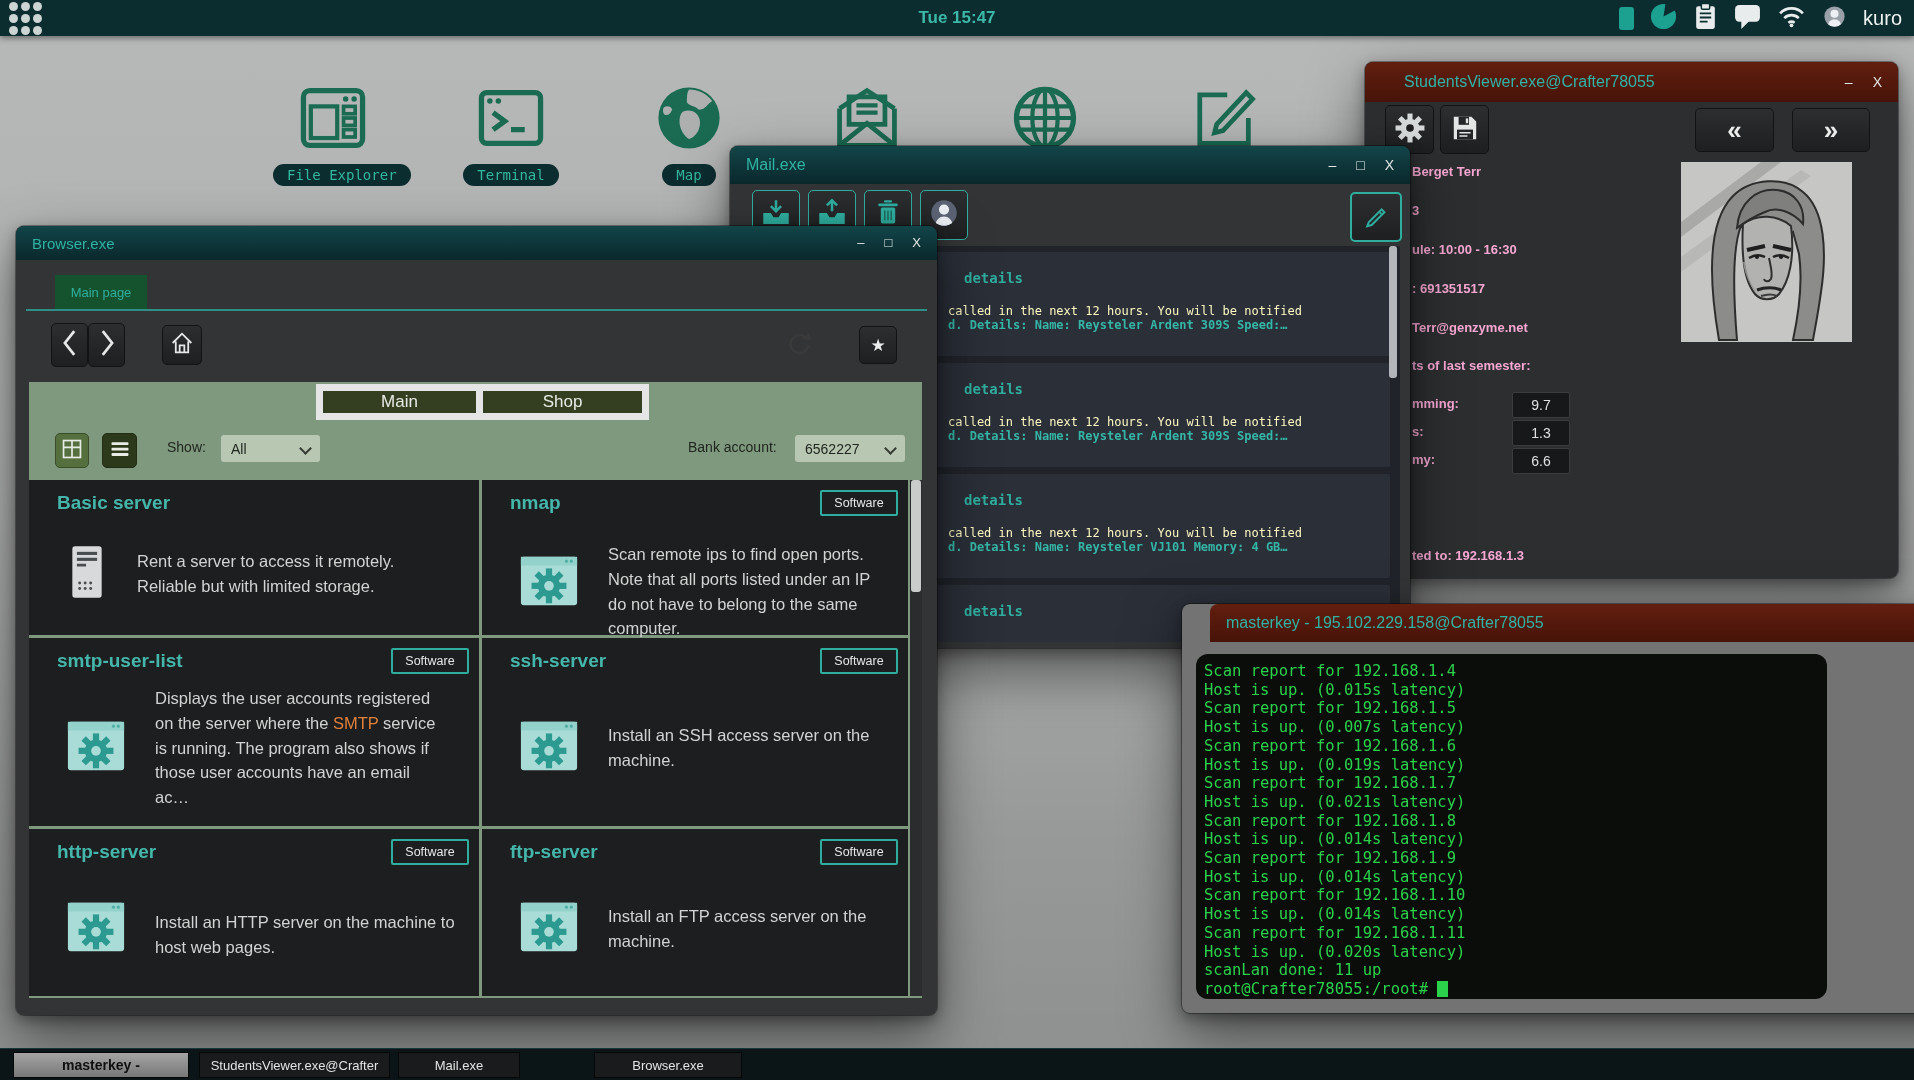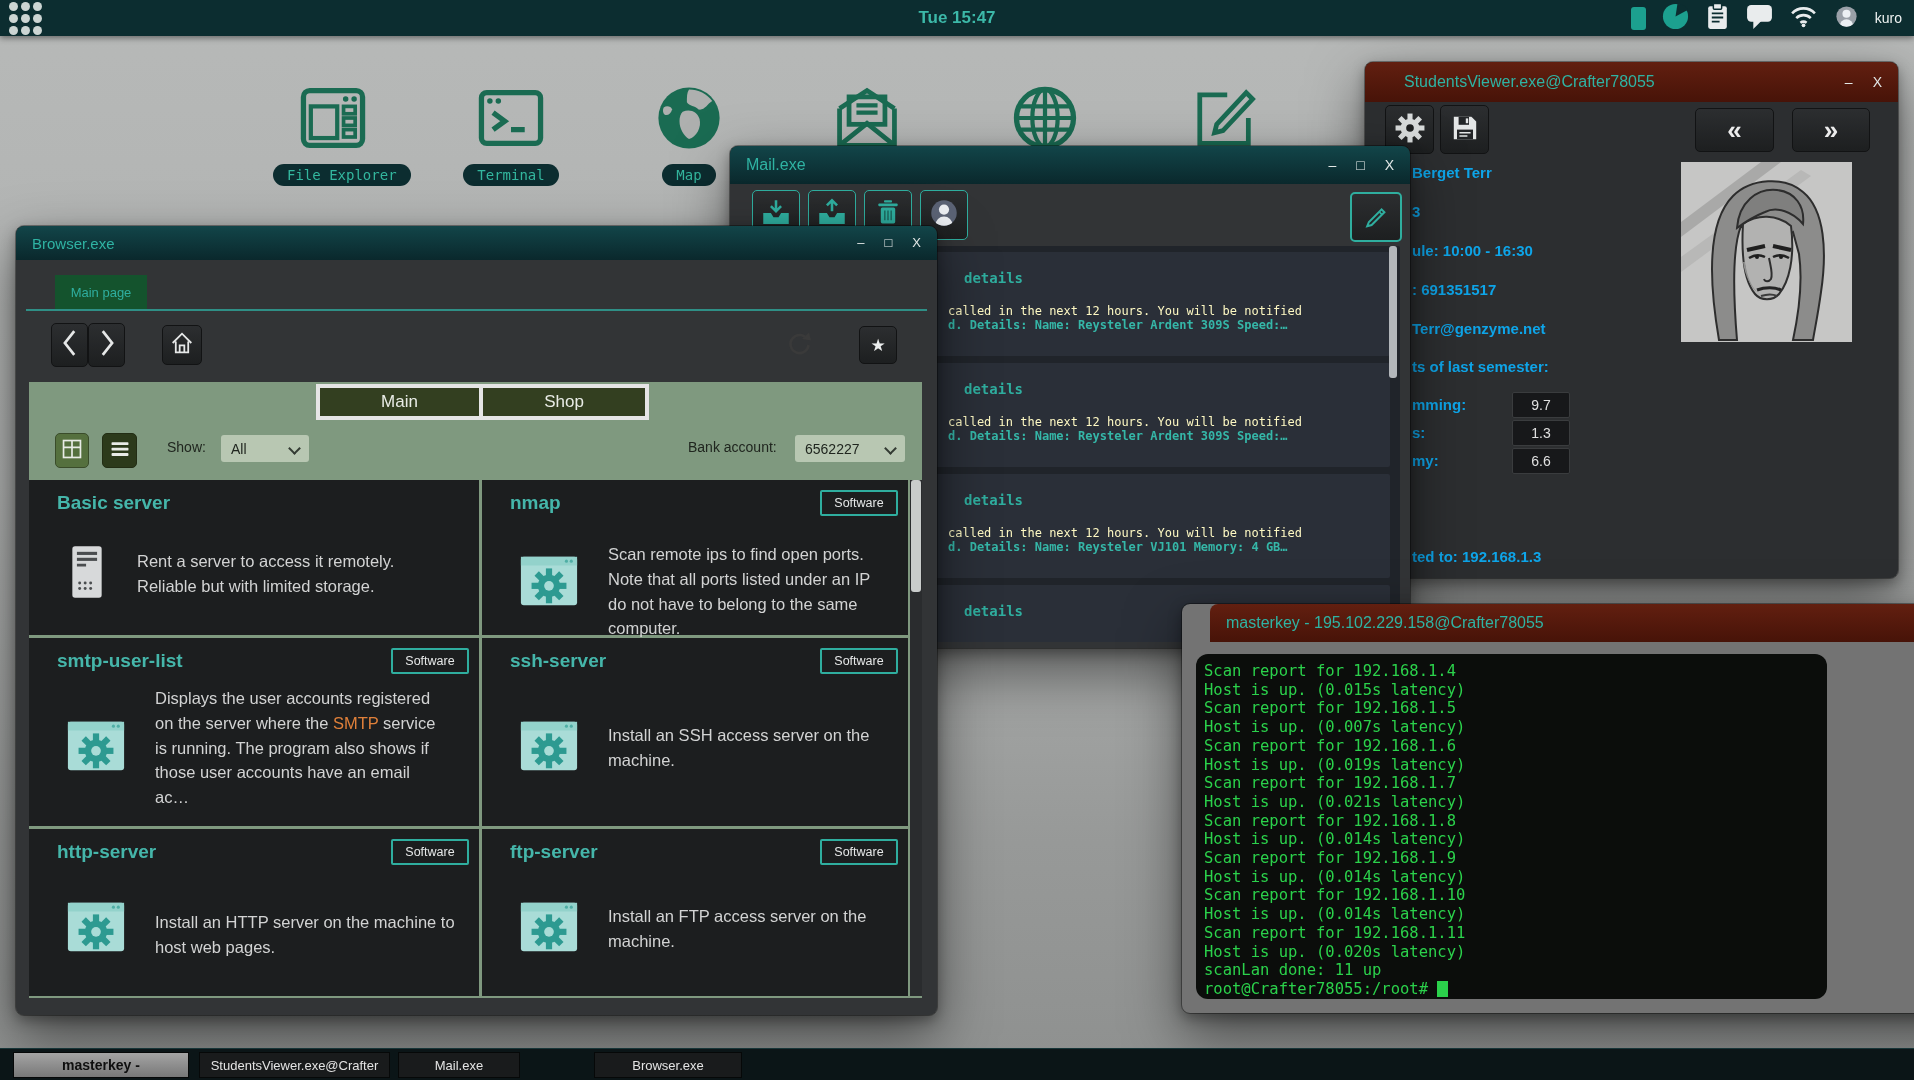--- a/index.html
+++ b/index.html
@@ -8,21 +8,21 @@
        background:linear-gradient(180deg,#b7b9b8 0%,#aeb0af 45%,#979998 78%,#8e908f 100%);}
   .abs{position:absolute;}
   
   .topbar{left:0;top:0;width:1914px;height:36px;background:#0c2d30;z-index:40;
           box-shadow:0 2px 6px rgba(0,0,0,.45);display:flex;align-items:center;}
   .grid9{display:grid;grid-template-columns:repeat(3,9px);grid-gap:3px;margin-left:9px;cursor:pointer;}
   .grid9 i{width:9px;height:9px;border-radius:50%;background:#ccd5d3;display:block;}
   .clock{position:absolute;left:50%;transform:translateX(-50%);color:#3cb8a8;font-size:17px;font-weight:bold;}
   .tray{margin-left:auto;display:flex;align-items:center;gap:15px;padding-right:12px;}
   .batt{width:15px;height:23px;border-radius:3px;background:#1ca08f;}
-  .username{color:#eef2f1;font-size:14px;}
+  .username{color:#eef2f1;font-size:20px;}
   
   .dicon{position:absolute;width:120px;text-align:center;z-index:1;cursor:pointer;}
   .dicon .pill{display:inline-block;margin-top:4px;background:#0c2d30;color:#33b79e;
                font-family:"DejaVu Sans Mono",monospace;font-size:14px;padding:3px 14px;border-radius:13px;white-space:nowrap;}
   
   .window{position:absolute;border-radius:8px;background:#323436;
           box-shadow:0 22px 55px rgba(0,0,0,.5),0 5px 14px rgba(0,0,0,.35);outline:1px solid rgba(0,0,0,.35);}
   .titlebar{height:38px;border-radius:8px 8px 0 0;display:flex;align-items:center;padding:0 16px;box-sizing:border-box;}
   .titlebar.teal{background:linear-gradient(180deg,#124549,#0a282c);}
   .titlebar.maroon{background:linear-gradient(180deg,#621f10,#471308);}
@@ -39,37 +39,37 @@
   .mail-l1{position:absolute;left:208px;top:52px;color:#fef9c3;font-family:"DejaVu Sans Mono",monospace;font-size:12px;white-space:nowrap;}
   .mail-l2{position:absolute;left:208px;top:66px;color:#35b7a8;font-family:"DejaVu Sans Mono",monospace;font-size:12px;font-weight:bold;white-space:nowrap;}
   .scroll-thumb{background:#b2b6ba;border-radius:3px;}
   
   .tab{position:absolute;left:39px;top:49px;width:92px;height:34px;background:#14532d;color:#2fae9f;
        font-size:13px;display:flex;align-items:center;justify-content:center;cursor:pointer;}
   .tealline{position:absolute;left:10px;top:83px;width:901px;height:2px;background:#2f8f86;}
   .urlbar{position:absolute;left:213px;top:99px;width:592px;height:38px;background:#e9ebea;border:none;border-radius:4px;
           font-family:"DejaVu Sans Mono",monospace;font-size:15px;color:#2a2a2a;padding:0 40px 0 20px;box-sizing:border-box;}
   .page{position:absolute;left:13px;top:156px;width:893px;height:616px;background:#7f997f;overflow:hidden;}
-  .navbtn{position:absolute;top:2px;height:36px;background:#333f20;border:4px solid #e5e5e5;color:#e9ece6;
+  .navbtn{position:absolute;top:2px;height:36px;background:#333f20;border:7px solid #e5e5e5;color:#e9ece6;
           font-size:17px;display:flex;align-items:center;justify-content:center;box-sizing:border-box;cursor:pointer;}
   .dd{background:#b8c7b2;border-radius:3px;height:27px;display:flex;align-items:center;padding:0 10px;
       font-size:14px;color:#20261f;cursor:pointer;box-sizing:border-box;}
   .chev{width:7px;height:7px;border-right:2px solid #333b33;border-bottom:2px solid #333b33;transform:rotate(45deg);margin-left:auto;}
   .glabel{font-size:14px;color:#20261f;}
   .card{position:absolute;background:#1c1e1f;display:flex;flex-direction:column;cursor:pointer;}
   .card-title-row{position:relative;height:44px;flex:none;}
   .card-title{position:absolute;left:28px;top:12px;color:#45b6aa;font-size:19px;font-weight:bold;}
   .badge{position:absolute;right:10px;top:10px;width:78px;height:26px;border:2px solid #2fae9f;border-radius:2px;
          color:#e6e8e8;font-size:12.5px;display:flex;align-items:center;justify-content:center;background:#1c1e1f;box-sizing:border-box;}
   .card-body{flex:1;display:flex;align-items:center;padding:0 16px 12px 36px;gap:28px;}
   .card-desc{color:#d2d3d3;font-size:16.5px;line-height:1.5;}
   .smtp{color:#e0803a;}
   .gicon{width:62px;height:62px;flex:none;}
   
-  .sv-text{position:absolute;color:#0ea5e9;font-size:15px;font-weight:bold;white-space:nowrap;}
+  .sv-text{position:absolute;color:#f9a8d4;font-size:13px;font-weight:bold;white-space:nowrap;}
   .grade-box{position:absolute;left:147px;width:56px;height:24px;background:#17181a;border:1px solid #3a3c3e;border-radius:2px;
              color:#e0e0e0;font-size:14px;display:flex;align-items:center;justify-content:center;}
   
   .term-screen{position:absolute;left:14px;top:50px;width:631px;height:345px;background:#0b0d0b;border-radius:12px;
                padding:8px 0 0 8px;box-sizing:border-box;font-family:"DejaVu Sans Mono",monospace;
                font-size:15.5px;line-height:18.7px;color:#2bd14b;cursor:text;}
   .term-screen div{white-space:pre;}
   .cursor{display:inline-block;width:11px;height:16px;background:#2bd14b;margin-left:9px;vertical-align:-3px;}
   
   .taskbar{left:0;top:1048px;width:1914px;height:32px;background:#0b1517;border-top:1px solid #173538;z-index:40;}
@@ -354,21 +354,21 @@
           </svg></span>
     </div>
     <div class="abs sqbtn" style="left:73px;top:51px;width:33px;height:33px;background:#2c3a1b;border:1px solid #222d14;">
       <span><svg width="22" height="22" viewBox="0 0 26 26" fill="#e8ebe6">
             <rect x="3" y="5" width="20" height="3.4" rx="1"></rect>
             <rect x="3" y="11.4" width="20" height="3.4" rx="1"></rect>
             <rect x="3" y="17.8" width="20" height="3.4" rx="1"></rect>
           </svg></span>
     </div>
     <span class="glabel abs" style="left:138px;top:57px;">Show:</span>
-    <div class="dd abs" style="left:192px;top:53px;width:88px;">
+    <div class="dd abs" style="left:192px;top:53px;width:99px;">
       <span>All</span>
         <span class="chev"></span>
     </div>
     <span class="glabel abs" style="left:659px;top:57px;">Bank account:</span>
     <div class="dd abs" style="left:766px;top:53px;width:110px;">
       <span>6562227</span>
         <span class="chev"></span>
     </div>
 
     <div class="card" style="left:0px;top:98px;width:450px;height:155px;">

